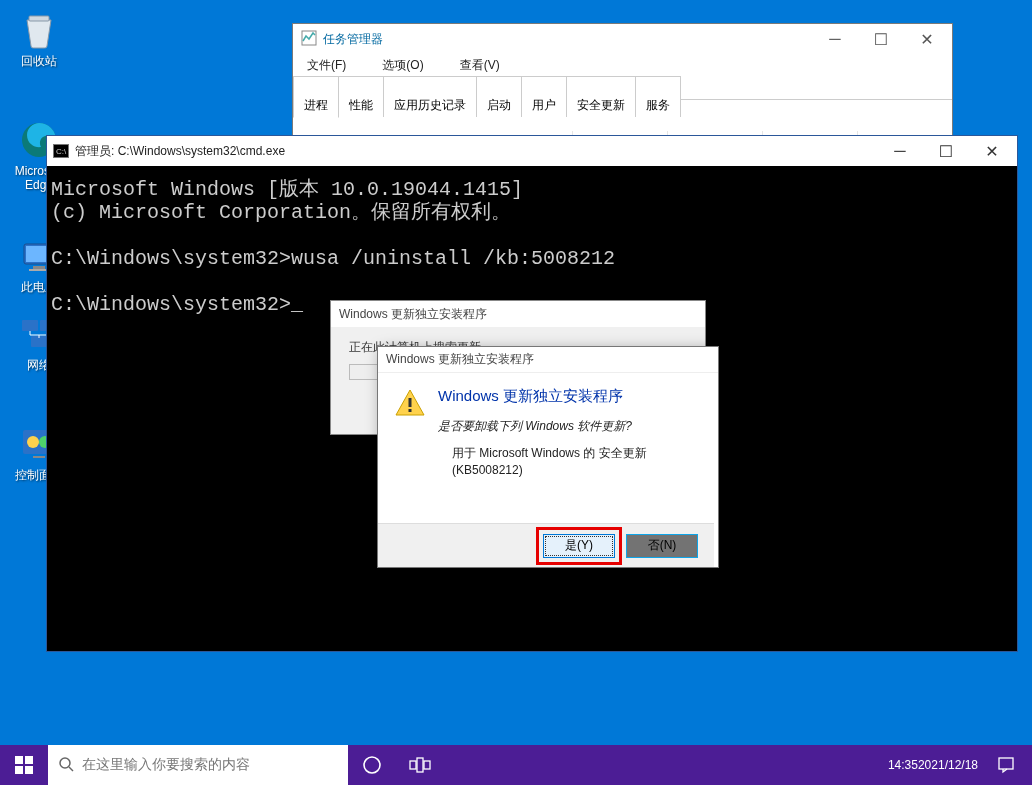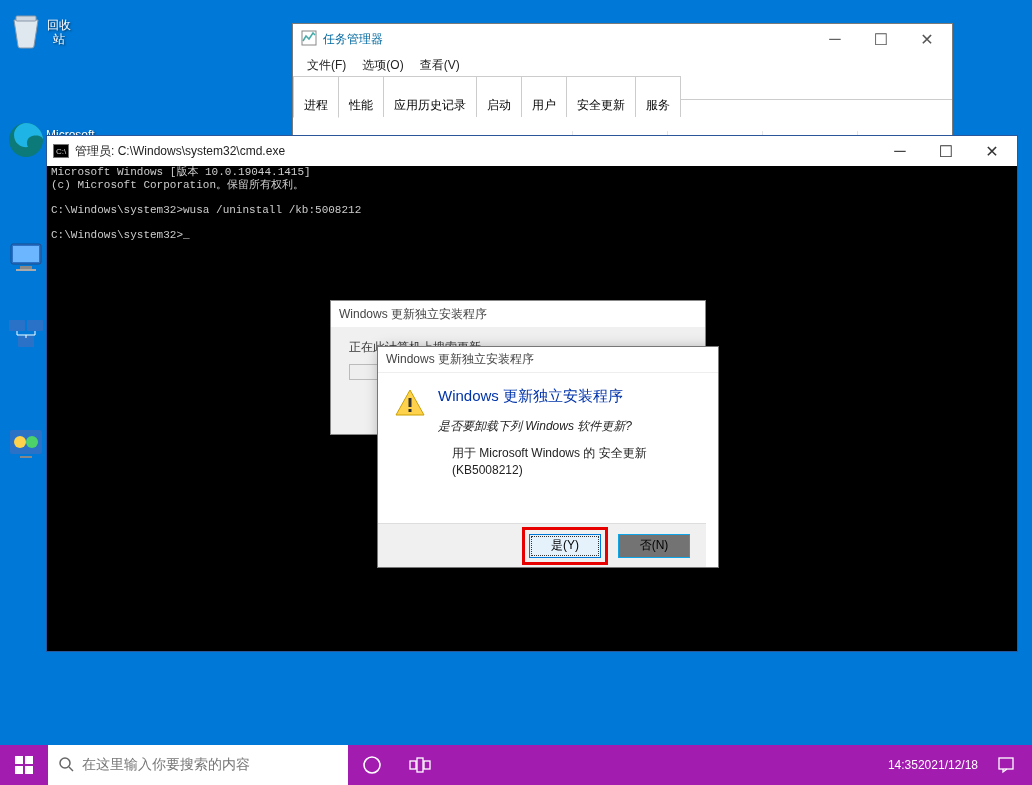--- a/index.html
+++ b/index.html
@@ -1,76 +1,76 @@
 <!DOCTYPE html>
 <html><head>
 <meta charset="utf-8">
 <style>
   * { margin: 0; padding: 0; box-sizing: border-box; font-family: "Segoe UI", "Microsoft YaHei", sans-serif; }
   body { width: 1032px; height: 785px; background: #0078d7; overflow: hidden; position: relative; }
 
   
-  .desktop-icon { position: absolute; width: 66px; display: flex; flex-direction: row; align-items: center; color: #fff; font-size: 12px; text-shadow: 1px 1px 2px rgba(0,0,0,.6); cursor: default; padding-top:4px; }
+  .desktop-icon { position: absolute; width: 66px; display: flex; flex-direction: column; align-items: center; color: #fff; font-size: 12px; text-shadow: 1px 1px 2px rgba(0,0,0,.6); cursor: default; padding-top:4px; }
   .desktop-icon .icn { width: 40px; height: 40px; margin-bottom: 4px; display:flex; align-items:center; justify-content:center; }
   .desktop-icon span { text-align: center; line-height: 1.2; }
 
   
   .taskmgr {
     position: absolute; left: 292px; top: 23px; width: 661px; height: 420px;
     background: #fff; border: 1px solid #7a7a7a;
   }
   .taskmgr .titlebar { height: 30px; display:flex; align-items:center; justify-content:space-between; padding: 0 2px 0 8px; }
   .taskmgr .titlebar .left { display:flex; align-items:center; gap:6px; font-size:12px; color:#0369a1; }
   .taskmgr .controls { display:flex; }
   .taskmgr .controls div { width:46px; height:28px; display:flex; align-items:center; justify-content:center; color:#555; }
-  .taskmgr .menu { height:22px; display:flex; gap:0; padding:0 6px; font-size:12px; color:#222; align-items:center;}
+  .taskmgr .menu { height:22px; display:flex; gap:20px; padding:0 6px; font-size:12px; color:#222; align-items:center;}
   .taskmgr .menu div { padding:2px 8px; }
   .taskmgr .tabs { height:24px; display:flex; border-bottom:1px solid #ccc; font-size:12px; }
   .taskmgr .tabs div { padding:20px 10px; border:1px solid #ccc; border-bottom:none; margin-right:-1px; position:relative; top:0; background:#fff;}
   .taskmgr .tabs div.active { background:#fff; border-bottom:1px solid #fff; }
   .taskmgr .stats { position:absolute; top:107px; right:0; width:380px; height:24px; display:flex; font-size:12px; color:#333; border-bottom:1px solid #e6e6e6;}
   .taskmgr .stats div { flex:1; text-align:right; padding:4px 30px 4px 4px; border-left:1px solid #e6e6e6;}
 
   
   .cmd {
     position: absolute; left: 46px; top: 135px; width: 972px; height: 517px;
     background:#000; border:1px solid #2b579a;
   }
   .cmd .titlebar { height:30px; background:#fff; display:flex; align-items:center; justify-content:space-between; padding:0 2px 0 6px;}
   .cmd .titlebar .left { display:flex; align-items:center; gap:6px; font-size:12px; color:#222;}
   .cmd .titlebar .cmdicn { width:16px; height:14px; background:#000; border:1px solid #777; font-size:8px; color:#ccc; display:flex; align-items:center; justify-content:center;}
   .cmd .controls { display:flex; }
   .cmd .controls div { width:46px; height:28px; display:flex; align-items:center; justify-content:center; color:#333;}
-  .cmd pre { color:#ccc; font-family: "NSimSun","SimSun","Courier New", monospace; font-size:11px; line-height:1.15; padding:0 4px; white-space:pre-wrap; letter-spacing:0;}
+  .cmd pre { color:#ccc; font-family: "NSimSun","SimSun","Courier New", monospace; font-size:20px; line-height:1.15; padding:12px 4px; white-space:pre-wrap; letter-spacing:0;}
 
   
   .progresswin {
     position:absolute; left:330px; top:300px; width:376px; height:135px; background:#f0f0f0; border:1px solid #888; box-shadow:4px 4px 10px rgba(0,0,0,.3);
   }
   .progresswin .titlebar { height:26px; background:#fff; font-size:12px; color:#444; display:flex; align-items:center; padding:0 8px;}
   .progresswin .body { padding:12px 18px; font-size:12px; color:#333;}
   .progresswin .pbar { margin-top:8px; height:16px; width:320px; background:#eee; border:1px solid #bbb;}
 
   
   .dialog {
     position:absolute; left:377px; top:346px; width:342px; height:222px; background:#fff; border:1px solid #777; box-shadow:4px 4px 14px rgba(0,0,0,.4);
   }
   .dialog .titlebar { height:26px; background:#fff; font-size:12px; color:#444; display:flex; align-items:center; padding:0 8px; border-bottom:1px solid #eee;}
   .dialog .body { padding:14px 16px 8px 16px; display:flex; gap:12px; }
   .dialog .warnicn { width:32px; height:32px; flex-shrink:0; }
   .dialog h3 { color:#0033aa; font-size:15px; font-weight:400; margin-bottom:12px;}
   .dialog .msg { font-size:12px; color:#222; margin-bottom:10px;font-style:italic;}
   .dialog .detail { font-size:12px; color:#222; padding-left:14px; line-height:1.4;}
-  .dialog .footer { position:absolute; bottom:0; left:0; right:12px; height:44px; background:#f0f0f0; border-top:1px solid #ddd; display:flex; align-items:center; justify-content:flex-end; gap:10px; padding-right:16px;}
+  .dialog .footer { position:absolute; bottom:0; left:0; right:4px; height:44px; background:#f0f0f0; border-top:1px solid #ddd; display:flex; align-items:center; justify-content:flex-end; gap:4px; padding-right:16px;}
   .dialog .footer button { width:72px; height:24px; font-size:12px; background:#737373; border:1px solid #0ea5e9; cursor:pointer;}
   .dialog .footer .btnwrap-highlight { border:3px solid #e60000; padding:4px; }
   .dialog .footer .btnwrap-highlight button { background:#e1e1e1; border:1px solid #0078d7; outline:1px dotted #333; outline-offset:-3px; background-image:linear-gradient(#e5f1fb,#e5f1fb);}
 
   
-  .taskbar { position:absolute; bottom:0; left:0; right:0; height:40px; background:#a21caf; display:flex; align-items:center; }
+  .taskbar { position:absolute; bottom:0; left:0; right:0; height:40px; background:#4c1d95; display:flex; align-items:center; }
   .start { width:48px; height:40px; display:flex; align-items:center; justify-content:center; }
   .search { width:300px; height:40px; background:#fff; display:flex; align-items:center; gap:8px; padding:0 10px; font-size:14px; color:#777;}
   .tbicons { display:flex; align-items:center; height:40px; }
   .tbicons .tb { width:48px; height:40px; display:flex; align-items:center; justify-content:center; color:#fff;}
   .tray { margin-left:auto; display:flex; align-items:center; color:#fff; font-size:12px; padding-right:4px;}
   .tray .t { padding:0 6px; height:40px; display:flex; flex-direction:row; align-items:center; justify-content:center;}
   .tray .dt { text-align:center; line-height:1.2;}
   .tray .notif { width:44px; display:flex; align-items:center; justify-content:center;}
 </style>
 </head>

